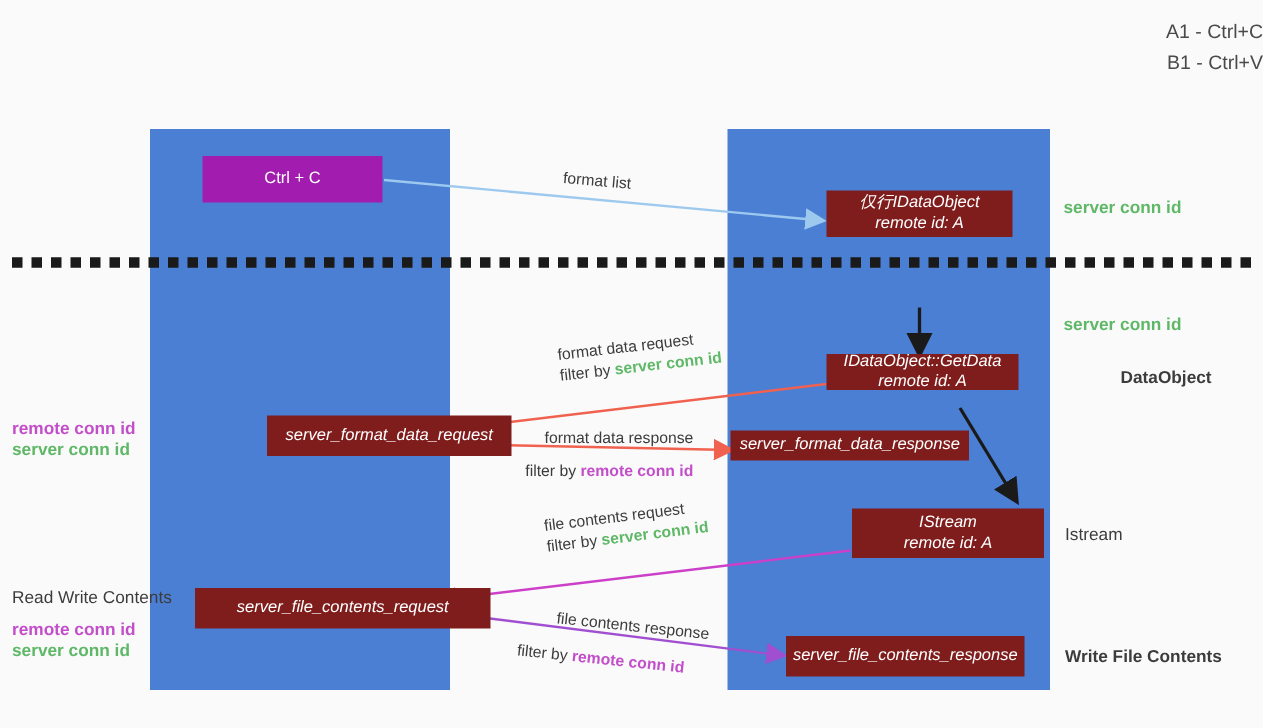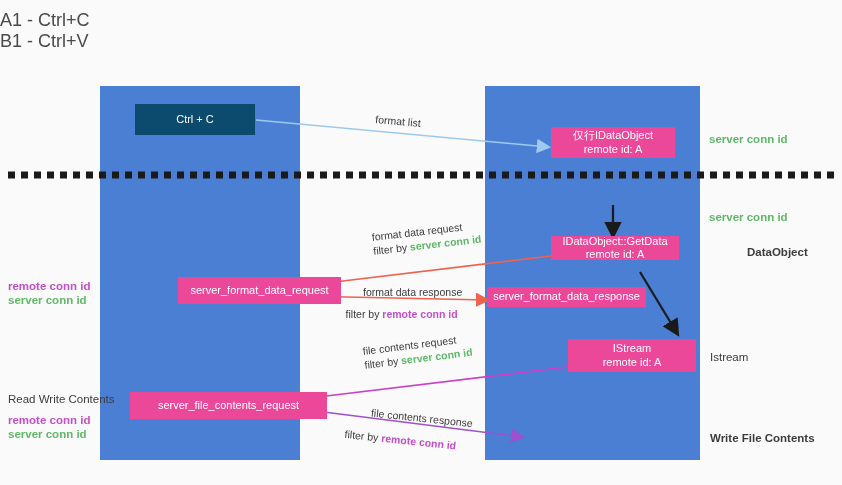--- a/index.html
+++ b/index.html
@@ -20,22 +20,22 @@
     inset: 0;
     width: 842px;
     height: 485px;
   }
   .abs { position: absolute; }
 
   
   .title {
     left: 0; top: 10px;
     width: 842px;
-    text-align: left;
-    font-size: 18px;
+    text-align: right;
+    font-size: 13px;
     line-height: 21px;
     color: #4a4a4a;
     white-space: pre;
   }
 
   
   .lane-head {
     text-align: center;
     font-size: 11.5px;
     line-height: 14px;
@@ -54,22 +54,22 @@
     display: flex;
     flex-direction: column;
     align-items: center;
     justify-content: center;
     color: #ffffff;
     font-size: 11px;
     line-height: 13.5px;
     text-align: center;
     white-space: pre;
   }
-  .box.green { background: #0c4a6e; }
-  .box.orange { background: #ec4899; }
+  .box.green { background: #a21caf; }
+  .box.orange { background: #7f1d1d; font-style: italic; }
 
   
   .side-label {
     font-size: 11.5px;
     line-height: 14px;
     white-space: pre;
   }
   .green-txt { color: #5fb867; font-weight: bold; }
   .magenta-txt { color: #c24fc9; font-weight: bold; }
   .dark-txt { color: #3c3c3c; }
@@ -158,20 +158,21 @@
 
 
   <div class="abs box orange" style="left:551px; top:236px; width:128px; height:24px;">IDataObject::GetData
 remote id: A</div>
 
   <div class="abs box orange" style="left:487px; top:287px; width:159px; height:20px;">server_format_data_response</div>
 
   <div class="abs box orange" style="left:568px; top:339px; width:128px; height:33px;">IStream
 remote id: A</div>
 
+  <div class="abs box orange" style="left:524px; top:424px; width:159px; height:27px;">server_file_contents_response</div>
 
   <div class="abs side-label green-txt" style="left:709px; top:132px;">server conn id</div>
   <div class="abs side-label green-txt" style="left:709px; top:210px;">server conn id</div>
   <div class="abs side-label dark-txt" style="left:747px; top:245px;font-weight:bold;">DataObject</div>
   <div class="abs side-label dark-txt" style="left:710px; top:350px;">Istream</div>
   <div class="abs side-label dark-txt" style="left:710px; top:431px;font-weight:bold;">Write File Contents</div>
 
   <div class="abs side-label magenta-txt" style="left:8px; top:279px;">remote conn id</div>
   <div class="abs side-label green-txt" style="left:8px; top:293px;">server conn id</div>
 
@@ -181,21 +182,21 @@
 
   <div class="abs edge-label" style="left:376px; top:112px; transform:rotate(5deg); transform-origin:left top;">
     <span>format list</span>
   </div>
 
   <div class="abs edge-label" style="left:371px; top:230px; transform:rotate(-6.5deg); transform-origin:left top; text-align:left;">
     <div>format data request</div>
     <div><span>filter by </span><span class="g">server conn id</span></div>
   </div>
 
-  <div class="abs edge-label" style="left:341px; top:285px; text-align:center;">
+  <div class="abs edge-label" style="left:341px; top:285px; text-align:right;">
     <div style="padding-left:22px;">format data response</div>
     <div style="padding-top:8px;"><span>filter by </span><span class="m">remote conn id</span></div>
   </div>
 
   <div class="abs edge-label" style="left:362px; top:344px; transform:rotate(-7deg); transform-origin:left top; text-align:left;">
     <div>file contents request</div>
     <div><span>filter by </span><span class="g">server conn id</span></div>
   </div>
 
   <div class="abs edge-label" style="left:348px; top:403px; transform:rotate(6deg); transform-origin:left top; text-align:left;">

